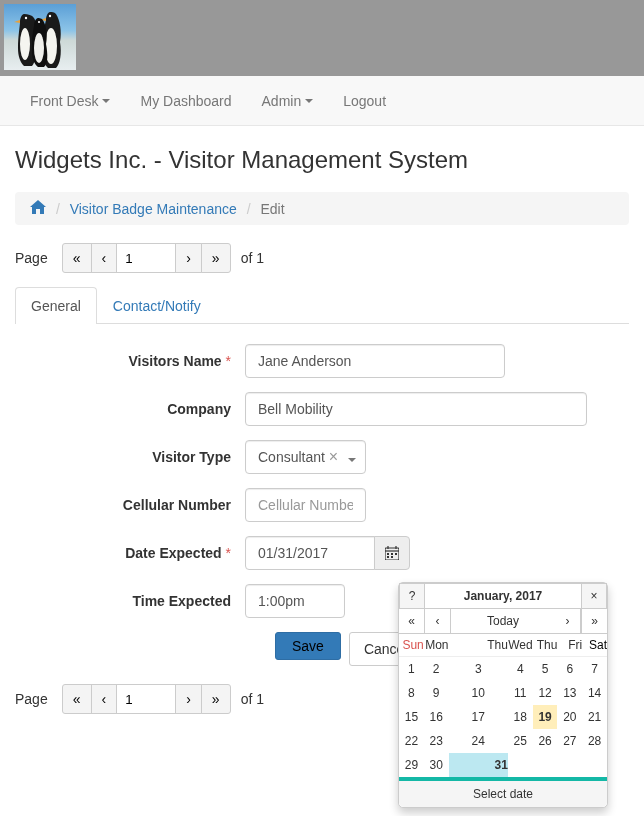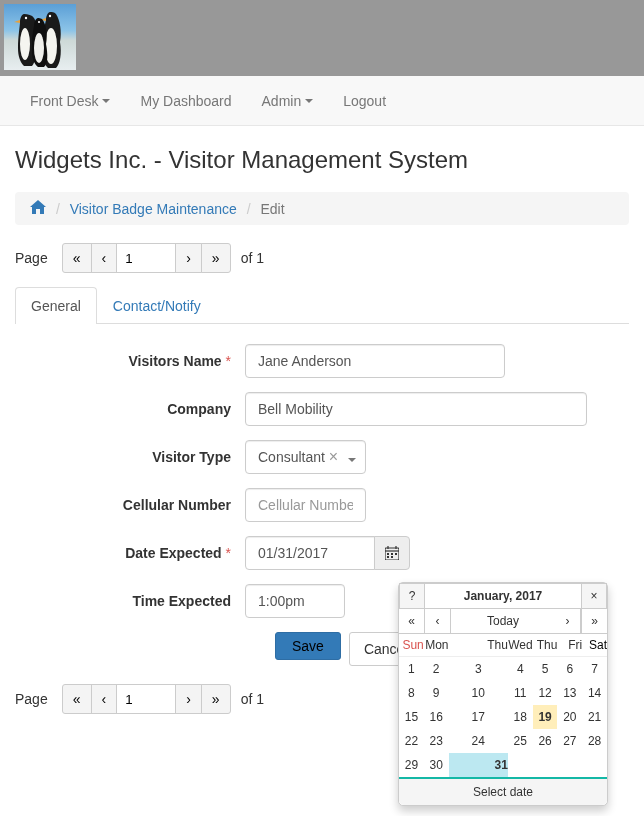--- a/index.html
+++ b/index.html
@@ -55,21 +55,21 @@
 .dp-header2 .dp-nav { flex: 0 0 26px; height: 24px; border-right: 1px solid #ccc; display: flex; align-items: center; justify-content: center; cursor: pointer; }
 .dp-header2 .dp-nav:last-child { border-right: none; border-left: 1px solid #ccc; }
 .dp-header2 .dp-today { flex: 1; display: flex; align-items: center; justify-content: center; cursor: pointer; }
 .dp-grid { display: grid; grid-template-columns: repeat(7, 1fr); }
 .dp-dow { text-align: right; padding: 4px 0; font-weight: 400; border-bottom: 1px solid #eee; }
 .dp-dow.sun { color: #d9534f; }
 .dp-dow.sat { color: #000000; }
 .dp-day { text-align: center; padding: 5px 0; cursor: pointer; }
 .dp-day.today { background: #ffeeba; font-weight: 700; }
 .dp-day.selected { background: #bce8f1; font-weight: 700; padding-left: 46px; }
-.dp-footer { border-top: 2px solid #14b8a6; text-align: center; padding: 6px 0; background: #f5f5f5; border-radius: 0 0 5px 5px; }
+.dp-footer { border-top: 4px solid #14b8a6; text-align: center; padding: 6px 0; background: #f5f5f5; border-radius: 0 0 5px 5px; }
 </style>
 </head>
 <body>
 
 <div class="topbar">
   <div class="logo">
     <svg width="72" height="66" viewBox="0 0 72 66">
       <path d="M20 10 C18 10 16 14 16 18 C16 22 14 32 14 44 C14 52 16 58 20 62 L28 62 C32 58 32 48 30 38 C34 30 34 20 30 14 C28 11 24 10 20 10 Z" fill="#1a1a1a"></path>
       <ellipse cx="21" cy="40" rx="5" ry="16" fill="#f5f5f0"></ellipse>
       <circle cx="22" cy="14" r="1.2" fill="#fff"></circle>

